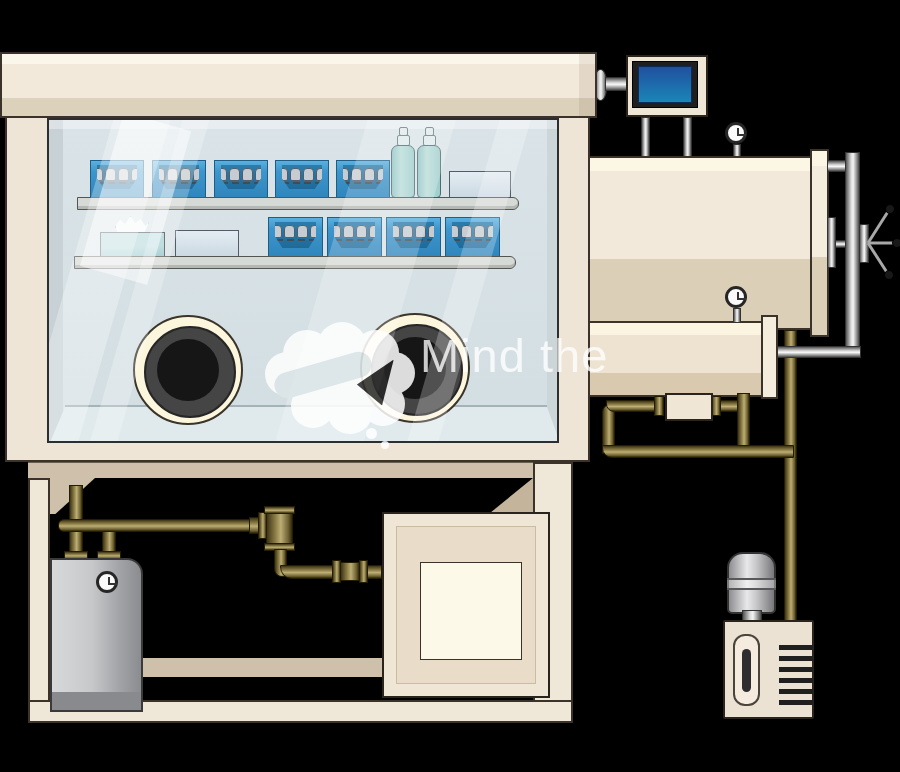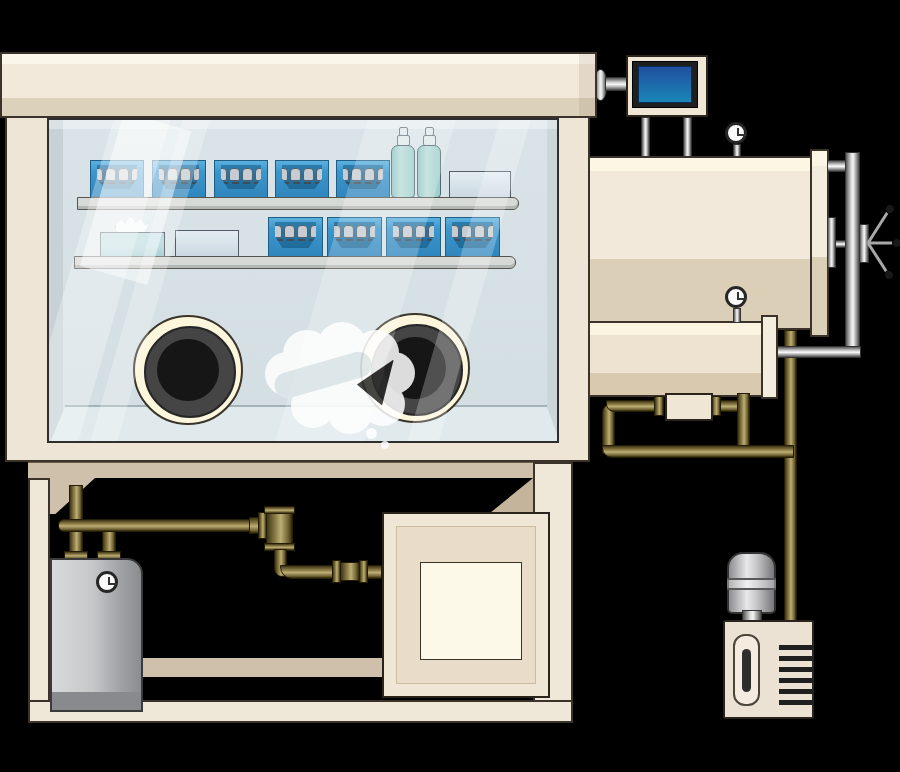--- a/index.html
+++ b/index.html
@@ -370,15 +370,16 @@
       <div class="bc" style="left:108px;top:30px;width:42px;height:42px;"></div>
       <div class="bc" style="left:96px;top:60px;width:44px;height:44px;"></div>
       <div class="bc" style="left:62px;top:66px;width:46px;height:46px;"></div>
       <div class="bc" style="left:26px;top:62px;width:44px;height:44px;"></div>
       <div class="bc" style="left:28px;top:20px;width:80px;height:76px;border-radius:40%;"></div>
       <div class="abs" style="left:8px;top:40px;width:100px;height:26px;background:#dde7ea;border-radius:13px;transform:rotate(-16deg);"></div>
       <div class="abs" style="left:92px;top:40px;width:40px;height:44px;background:#262626;clip-path:polygon(0 45%,100% 0,55% 100%);transform:rotate(-8deg);"></div>
     </div>
     <div class="bc abs" style="left:366px;top:428px;width:11px;height:11px;opacity:.85;"></div>
     <div class="bc abs" style="left:381px;top:441px;width:8px;height:8px;opacity:.85;"></div>
+    <div class="abs wmtxt" style="left:420px;top:328px;font-size:47px;letter-spacing:1px;">Mind the</div>
   </div>
 
 </div>
 
 </body></html>

